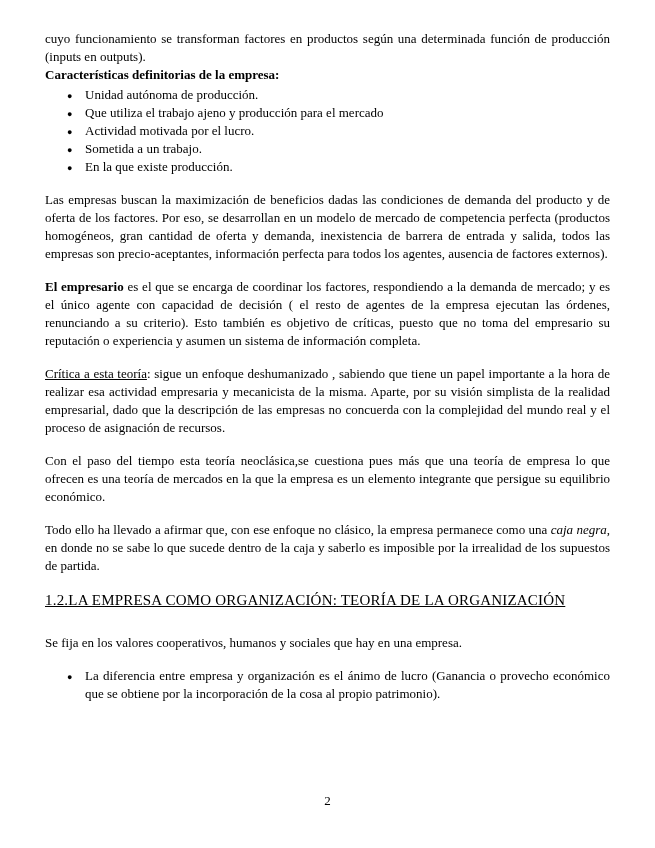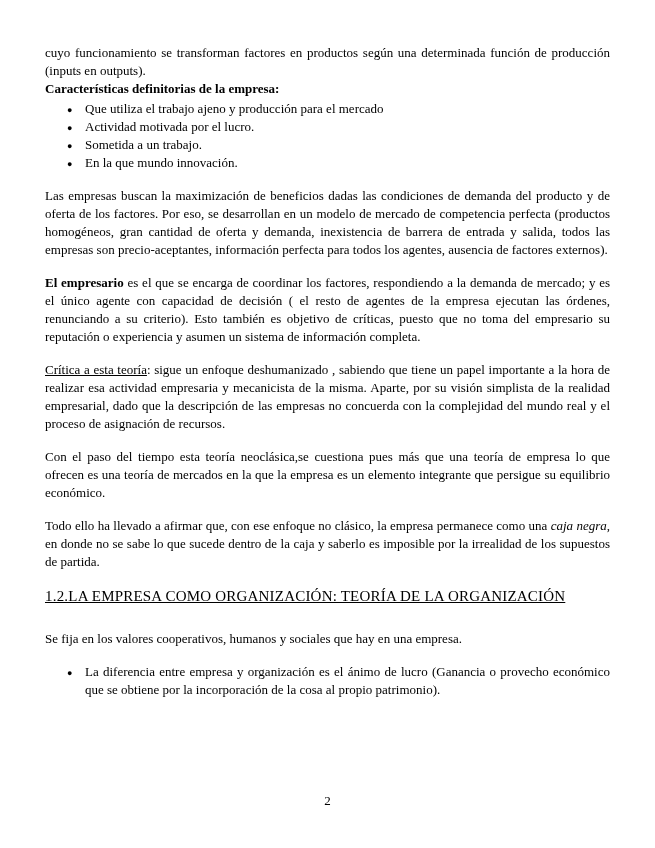--- a/index.html
+++ b/index.html
@@ -1,21 +1,21 @@
 <!DOCTYPE html>
 <html><head>
 <meta charset="utf-8">
 <style>
   * { box-sizing: border-box; }
   html, body { margin: 0; padding: 0; background: #ffffff; }
   .page {
     width: 655px;
     height: 848px;
     position: relative;
-    padding: 44px 45px 0 45px;
+    padding: 30px 45px 0 45px;
     background: #ffffff;
     color: #000000;
     font-family: "Liberation Serif", "DejaVu Serif", serif;
     font-size: 13px;
     line-height: 18px;
     overflow: hidden;
   }
   p { margin: 0 0 15px 0; text-align: justify; }
   p.tight { margin-bottom: 0; }
   .bold { font-weight: bold; }
@@ -58,24 +58,25 @@
 </head>
 <body>
 
 <div class="page">
 
   <p class="tight">cuyo funcionamiento se transforman factores en productos según una determinada función de producción (inputs en outputs).</p>
 
   <p class="bold tight">Características definitorias de la empresa:</p>
 
   <ul class="bullets">
+    <li>Unidad autónoma de producción.</li>
     <li>Que utiliza el trabajo ajeno y producción para el mercado</li>
     <li>Actividad motivada por el lucro.</li>
     <li>Sometida a un trabajo.</li>
-    <li>En la que mundo innovación.</li>
+    <li>En la que existe producción.</li>
   </ul>
 
   <p>Las empresas buscan la maximización de beneficios dadas las condiciones de demanda del producto y de oferta de los factores. Por eso, se desarrollan en un modelo de mercado de competencia perfecta (productos homogéneos, gran cantidad de oferta y demanda, inexistencia de barrera de entrada y salida, todos las empresas son precio-aceptantes, información perfecta para todos los agentes, ausencia de factores externos).</p>
 
   <p>
     <span class="bold">El empresario</span><span> es el que se encarga de coordinar los factores, respondiendo a la demanda de mercado; y es el único agente con capacidad de decisión ( el resto de agentes de la empresa ejecutan las órdenes, renunciando a su criterio). Esto también es objetivo de críticas, puesto que no toma del empresario su reputación o experiencia y asumen un sistema de información completa.</span>
   </p>
 
   <p>
     <span class="underline">Crítica a esta teoría</span><span>: sigue un enfoque deshumanizado , sabiendo que tiene un papel importante a la hora de realizar esa actividad empresaria y mecanicista de la misma. Aparte, por su visión simplista de la realidad empresarial, dado que la descripción de las empresas no concuerda con la complejidad del mundo real y el proceso de asignación de recursos.</span>

